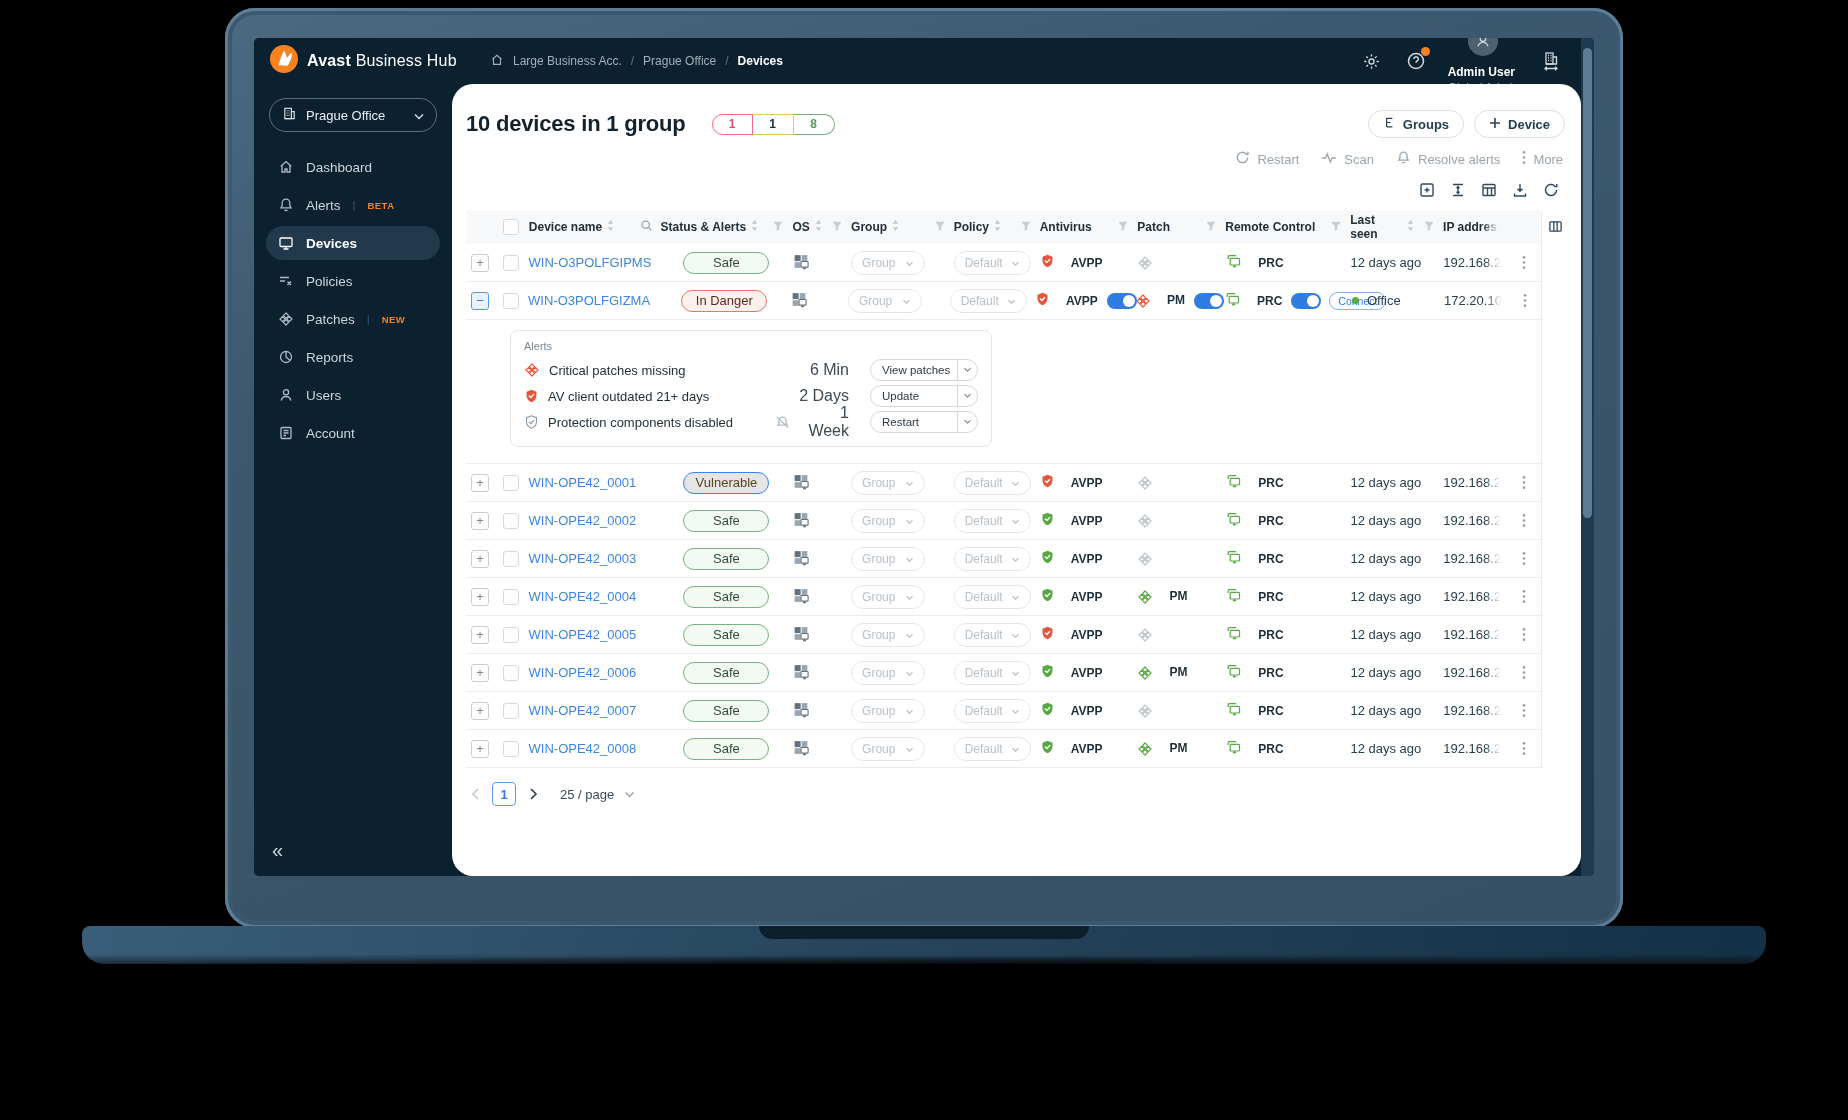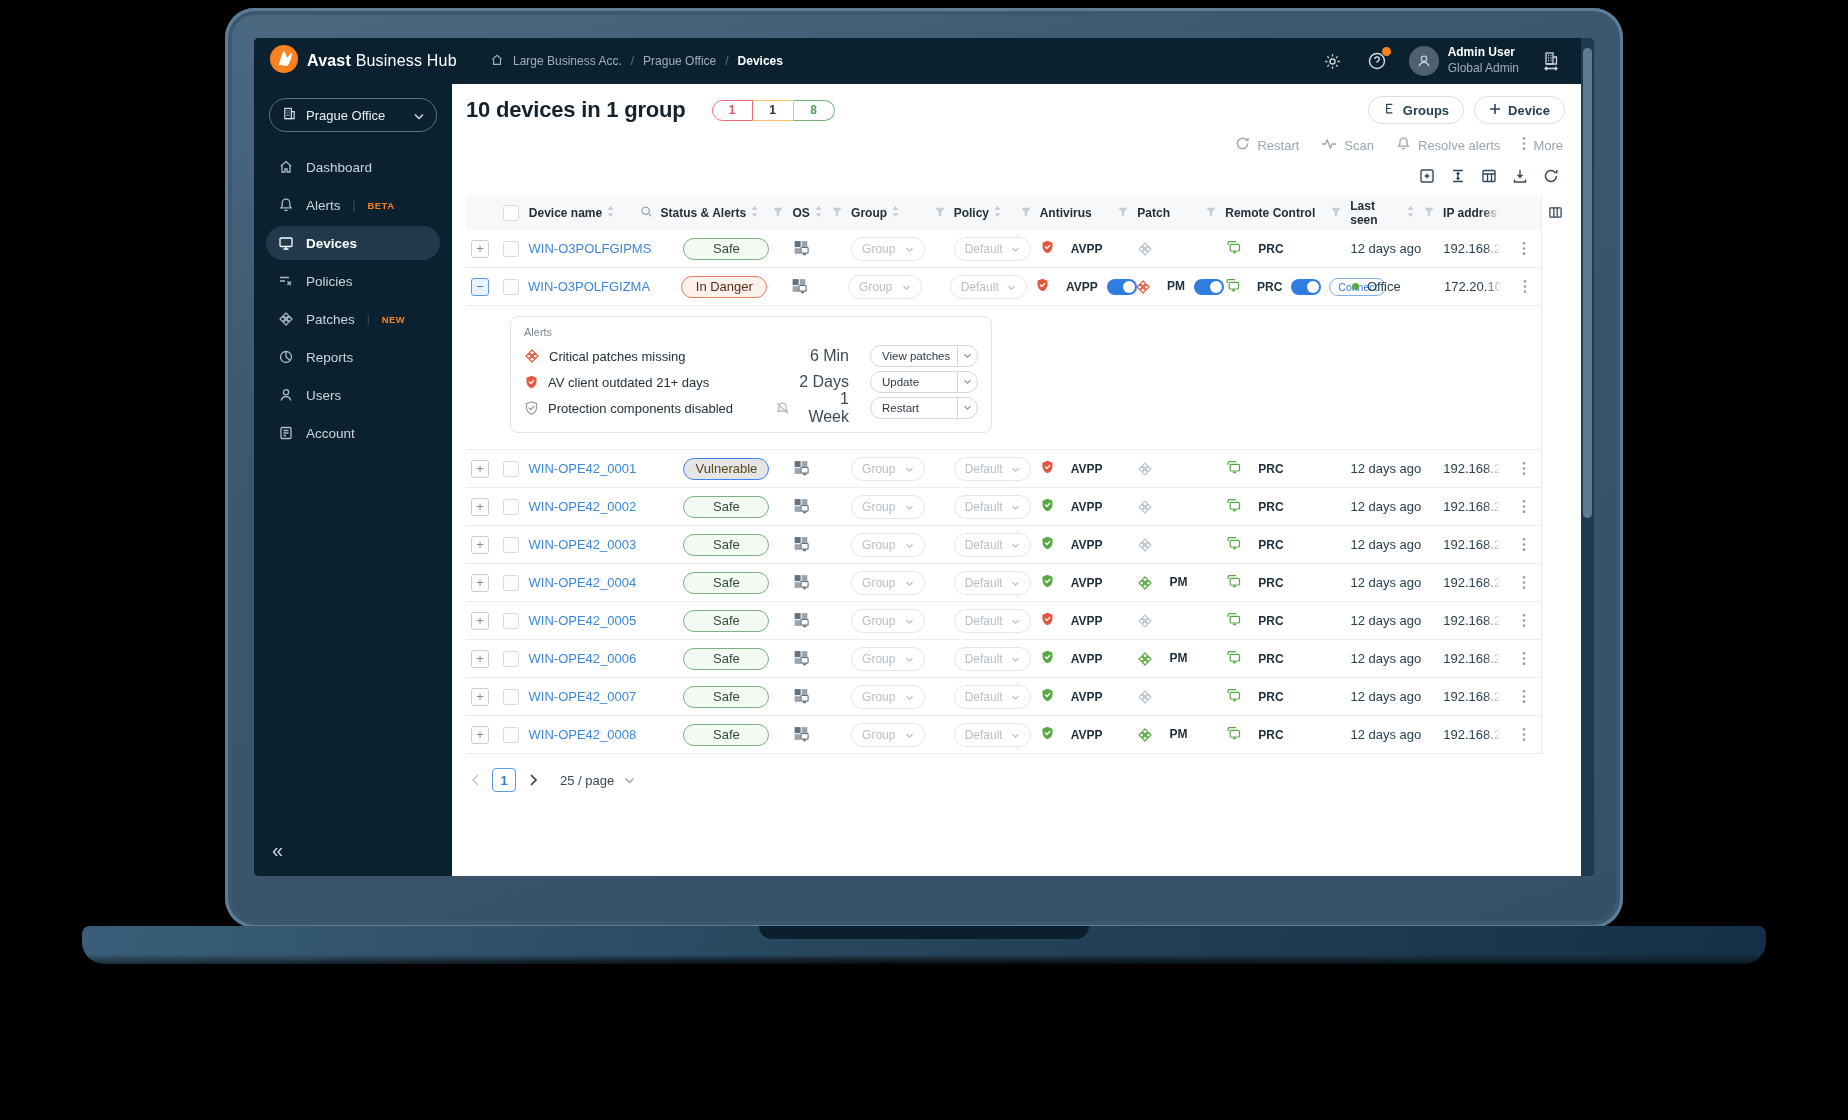--- a/index.html
+++ b/index.html
@@ -31,42 +31,42 @@
             display:flex; align-items:center; padding:0 18px 0 16px; }
   .brand { display:flex; align-items:center; gap:9px; width:198px; }
   .brand-text { color:#fff; font-size:16px; letter-spacing:.2px; white-space:nowrap; }
   .brand-text b { font-weight:700; }
   .crumbs { display:flex; align-items:center; gap:9px; margin-left:22px; font-size:12px; color:#9fb0bc; }
   .crumbs .sep { color:#5f7283; }
   .crumb-current { color:#fff; font-weight:700; }
   .top-right { margin-left:auto; display:flex; align-items:center; gap:20px; }
   .icon-btn { position:relative; display:flex; align-items:center; justify-content:center; width:24px; height:24px; }
   .badge-dot { position:absolute; right:-2px; top:-2px; width:9px; height:9px; border-radius:50%; background:#f8821f; }
-  .userbox { display:flex; align-items:center; gap:9px; }
+  .userbox { display:flex; align-items:center; gap:9px;flex-direction:column; }
   .avatar { width:30px; height:30px; border-radius:50%; background:#4e6170; display:flex; align-items:center; justify-content:center; }
   .user-name { color:#fff; font-size:12px; font-weight:700; line-height:1.3; }
   .user-role { color:#9fb0bc; font-size:12px; line-height:1.3; }
 
   
   .sidebar { position:absolute; left:0; top:46px; bottom:0; width:198px; background:#0c2130; }
   .org-pill { margin:14px 15px 6px 15px; height:34px; border:1px solid #5c6f7e; border-radius:17px;
               display:flex; align-items:center; gap:9px; padding:0 12px; color:#e8eef2; font-size:13px; }
   .org-pill .chev { margin-left:auto; color:#cfd9e0; }
   .nav { margin-top:18px; }
   .nav-item { height:34px; margin:4px 12px; padding:0 12px; border-radius:17px; display:flex; align-items:center;
               gap:12px; color:#ccd6dd; font-size:13.5px; }
   .nav-item .nicon { width:16px; height:16px; color:#aebbc5; display:flex; }
   .nav-item.active { background:#22394b; color:#fff; font-weight:700; }
   .nav-item.active .nicon { color:#fff; }
   .nav-badge { font-size:9.5px; font-weight:700; color:#f8821f; letter-spacing:.5px; }
   .nav-pipe { color:#47596a; font-size:11px; }
   .collapse { position:absolute; left:18px; bottom:14px; color:#cfd9e0; font-size:20px; }
 
   
-  .main { position:absolute; left:198px; top:46px; right:13px; bottom:0; background:#fff; padding:12px 0 0 0; }
+  .main { position:absolute; left:198px; top:46px; right:13px; bottom:0; background:#fff; padding:26px 0 0 0;border-radius:21px; }
   .head-row { display:flex; align-items:center; padding:0 16px 0 14px; }
   .page-title { font-size:22px; font-weight:700; color:#14222d; letter-spacing:-.2px; }
   .seg-badges { display:flex; margin-left:26px; }
   .seg { width:41px; height:21px; display:flex; align-items:center; justify-content:center;
          font-size:12px; font-weight:700; background:#fff; }
   .seg.danger  { border:1.5px solid #ef6a7a; color:#d95268; border-radius:11px 0 0 11px; }
   .seg.warning { border:1.5px solid #f3c268; color:#223140; border-left:none; }
   .seg.ok      { border:1.5px solid #74b17a; color:#4f9e55; border-left:none; border-radius:0 11px 11px 0; }
   .head-btns { margin-left:auto; display:flex; gap:10px; }
   .hbtn { height:28px; border:1px solid #d9dee3; background:#fff; border-radius:14px; display:flex;

